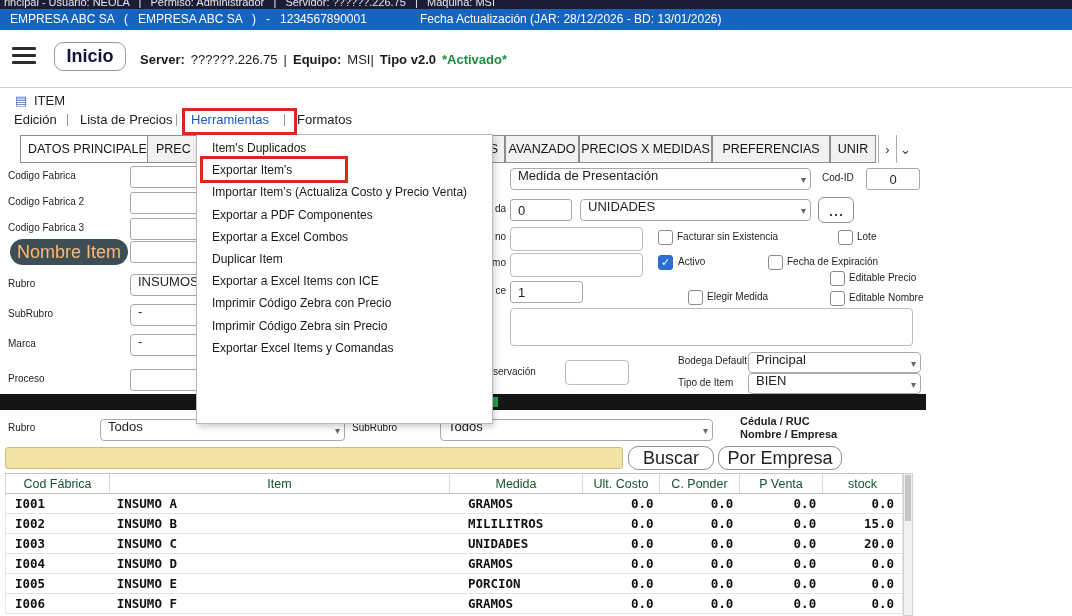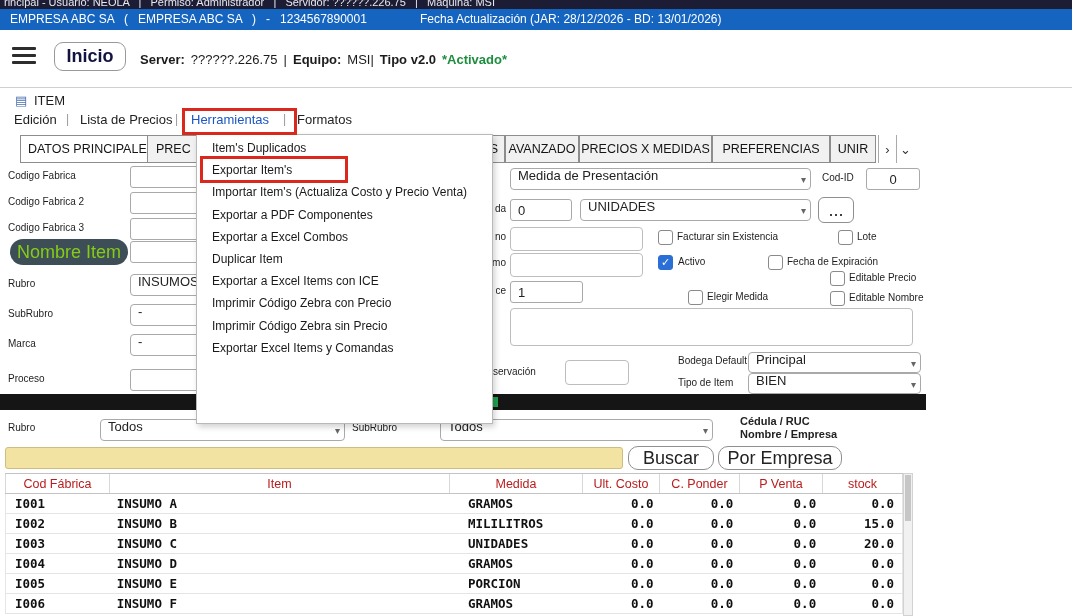--- a/index.html
+++ b/index.html
@@ -32,21 +32,21 @@
   .tab{position:absolute;top:135px;height:28px;border:1px solid #8d8d8d;background:#f1f1f1;display:flex;align-items:center;justify-content:center;font-size:12.5px;color:#141414;white-space:nowrap;overflow:hidden;cursor:pointer}
   .tab.active{background:#fff}
   .tabnav{position:absolute;top:135px;height:28px;display:flex;align-items:center;justify-content:center;font-size:13px;color:#333;border-left:1px solid #aaa;cursor:pointer}
   .dropdown{position:absolute;left:196px;top:134px;width:297px;height:290px;background:#fff;border:1px solid #b9b9b9;z-index:20;box-shadow:2px 3px 6px rgba(0,0,0,.18);padding-top:2px}
   .menu-item{height:22.2px;display:flex;align-items:center;padding-left:15px;font-size:12px;color:#1a1a1a;white-space:nowrap;cursor:pointer}
   .redbox{position:absolute;border:3px solid #da291c;z-index:30;pointer-events:none}
   
   .strip{position:absolute;left:0;top:394px;width:926px;height:16px;background:#151515}
   
   .thead{position:absolute;left:5px;top:473px;width:898px;height:21px;display:flex;background:#fff;border-top:1px solid #c3c3c3;border-bottom:1px solid #c3c3c3}
-  .th{display:flex;align-items:center;justify-content:center;font-size:12.5px;color:#b91c1c;border-right:1px solid #d8d8d8;height:100%;overflow:hidden;white-space:nowrap}
+  .th{display:flex;align-items:center;justify-content:center;font-size:12.5px;color:#14532d;border-right:1px solid #d8d8d8;height:100%;overflow:hidden;white-space:nowrap}
   .thead .th:nth-of-type(1){width:105px;border-left:1px solid #d8d8d8}
   .thead .th:nth-of-type(2){width:340px}
   .thead .th:nth-of-type(3){width:133px}
   .thead .th:nth-of-type(4){width:77px}
   .thead .th:nth-of-type(5){width:80px}
   .thead .th:nth-of-type(6){width:83px}
   .thead .th:nth-of-type(7){width:80px}
   .tbody{position:absolute;left:5px;top:494px;width:898px;border-left:1px solid #e6e6e6;border-right:1px solid #e6e6e6}
   .trow{display:flex;height:20px;border-bottom:1px solid #e4e4e4;font-family:"DejaVu Sans Mono",monospace;font-weight:bold;font-size:12.5px;color:#101010}
   .c{line-height:19px;overflow:hidden;white-space:nowrap}
@@ -106,21 +106,21 @@
   <div class="tabnav" style="left:878px;width:18px">›</div>
   <div class="tabnav" style="left:896px;width:18px">⌄</div>
 
   <span class="lbl" style="left:8px;top:170px">Codigo Fabrica</span>
   <div class="input" style="left:130px;top:166px;width:342px;height:22px"></div>
   <span class="lbl" style="left:8px;top:196px">Codigo Fabrica 2</span>
   <div class="input" style="left:130px;top:192px;width:342px;height:22px"></div>
   <span class="lbl" style="left:8px;top:222px">Codigo Fabrica 3</span>
   <div class="input" style="left:130px;top:218px;width:342px;height:22px"></div>
 
-  <div class="btn" style="left:10px;top:239px;width:118px;height:26px;background:#3d4e57;color:#84cc16;border:none;border-radius:13px">Nombre Item</div>
+  <div class="btn" style="left:10px;top:239px;width:118px;height:26px;background:#3d4e57;color:#fdba74;border:none;border-radius:13px">Nombre Item</div>
   <div class="input" style="left:130px;top:241px;width:342px;height:22px"></div>
 
   <span class="lbl" style="left:8px;top:278px">Rubro</span>
   <div class="sel" style="left:130px;top:274px;width:342px;height:22px">
     <span>INSUMOS</span>
     <span class="arr">▾</span>
   </div>
   <span class="lbl" style="left:8px;top:308px">SubRubro</span>
   <div class="sel" style="left:130px;top:304px;width:342px;height:22px">
     <span>-</span>

